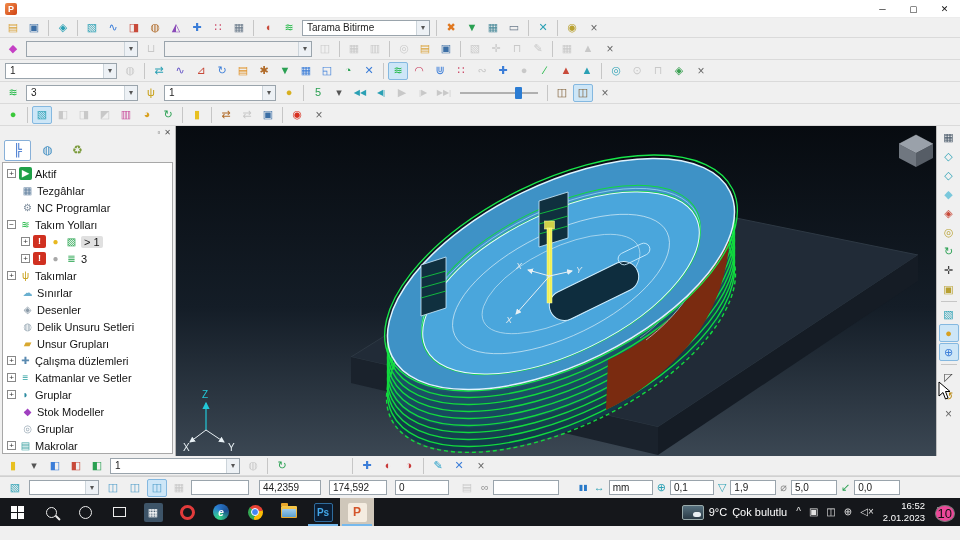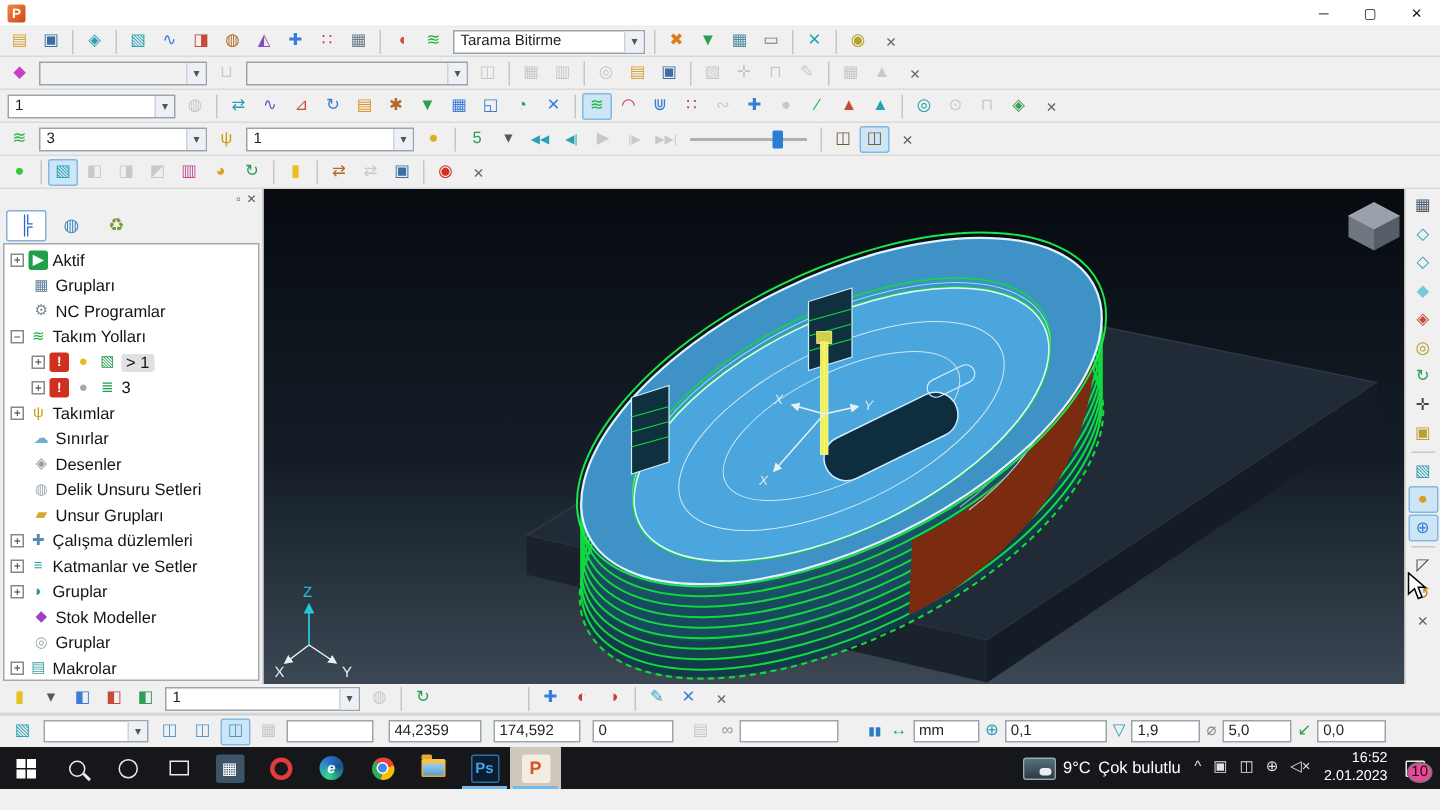--- a/index.html
+++ b/index.html
@@ -81,21 +81,21 @@
   .ps-ic{width:19px;height:19px;background:#0b1d33;border:1px solid #2f6c9e;border-radius:2px;color:#43a6e8;font-size:10px;font-weight:bold;display:flex;align-items:center;justify-content:center}
   .pm-ic{width:19px;height:19px;background:#f4ece0;border-radius:2px;color:#d4552a;font-size:12px;font-weight:bold;display:flex;align-items:center;justify-content:center}
   .tray{margin-left:auto;display:flex;align-items:center;gap:9px;padding-right:8px}
   .weather{display:flex;align-items:center;gap:5px;font-size:11px;color:#fff;white-space:nowrap}
   .weather-ic{width:22px;height:15px;border:1px solid #9aa;border-radius:2px;background:linear-gradient(#56707e,#2b3b46);position:relative}
   .weather-ic::after{content:"";position:absolute;right:2px;bottom:2px;width:8px;height:5px;background:#e8eef2;border-radius:4px}
   .tray-ic{font-size:10px;color:#e2e2e2;line-height:1}
   .clock{font-size:9.5px;color:#fff;text-align:right;line-height:1.25;white-space:nowrap}
   .notif{position:relative;width:18px;height:16px;display:flex;align-items:center;justify-content:center}
   .notif-ic{width:13px;height:11px;border:1.5px solid #ececec;border-radius:1px}
-  .badge{position:absolute;right:-3px;bottom:-2px;background:#ec4899;color:#111;border:1px solid #777;border-radius:50%;font-size:10px;line-height:1;padding:1px 2px}
+  .badge{position:absolute;right:-3px;bottom:-2px;background:#ec4899;color:#111;border:1px solid #777;border-radius:50%;font-size:13px;line-height:1;padding:1px 2px}
   
   .cursor{position:absolute;left:938px;top:381px;z-index:99;pointer-events:none}
 </style>
 </head>
 <body>
 
 <div class="app">
 
   <div class="titlebar">
     <div class="pm-logo">P</div>
@@ -442,21 +442,21 @@
         </div>
       <div class="tree">
           <div class="trow" style="padding-left: 4px;">
             <div class="texp">+</div>
             <span class="tico" style="background: rgb(31, 160, 72); color: rgb(255, 255, 255); font-size: 9px; font-weight: bold;">▶</span>
             <span class="tlabel">Aktif</span>
           </div>
           <div class="trow" style="padding-left: 4px;">
             <div class="tspc"></div>
             <span class="tico" style="color: rgb(90, 122, 154);">▦</span>
-            <span class="tlabel">Grupları</span>
+            <span class="tlabel">Tezgâhlar</span>
           </div>
           <div class="trow" style="padding-left: 4px;">
             <div class="tspc"></div>
             <span class="tico" style="color: rgb(122, 138, 154);">⚙</span>
             <span class="tlabel">NC Programlar</span>
           </div>
           <div class="trow" style="padding-left: 4px;">
             <div class="texp">−</div>
             <span class="tico" style="color: rgb(22, 181, 60);">≋</span>
             <span class="tlabel bold">Takım Yolları</span>
@@ -779,21 +779,21 @@
       <div class="sb-field" style="width: 66px;">
         <span></span>
       </div>
       <div class="tb-gap" style="width: 14px;"></div>
       <span class="sb-ic" style="color: rgb(42, 122, 200); font-size: 8px;">▮▮</span>
       <span class="sb-ic" style="color: rgb(42, 160, 180);">↔</span>
       <div class="sb-field" style="width: 44px;">
         <span>mm</span>
       </div>
       <span class="sb-ic" style="color: rgb(42, 160, 180);">⊕</span>
-      <div class="sb-field" style="width: 68px;">
+      <div class="sb-field" style="width: 44px;">
         <span>0,1</span>
       </div>
       <span class="sb-ic" style="color: rgb(42, 160, 180);">▽</span>
       <div class="sb-field" style="width: 46px;">
         <span>1,9</span>
       </div>
       <span class="sb-ic" style="color: rgb(136, 136, 136);">⌀</span>
       <div class="sb-field" style="width: 46px;">
         <span>5,0</span>
       </div>

